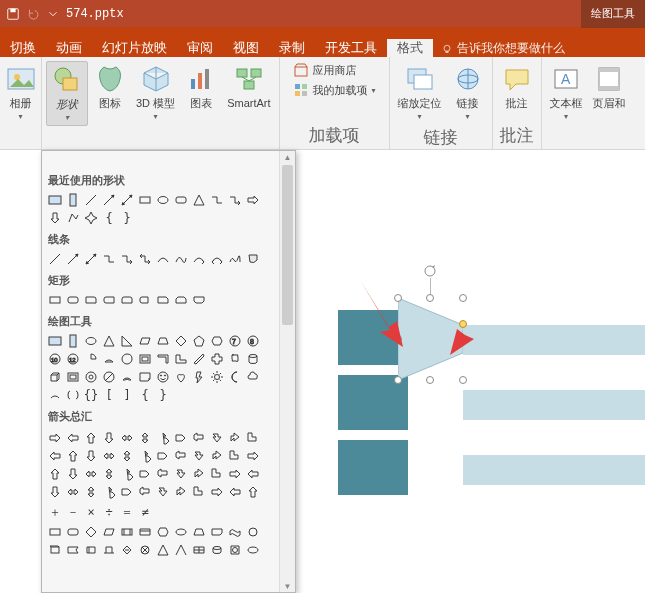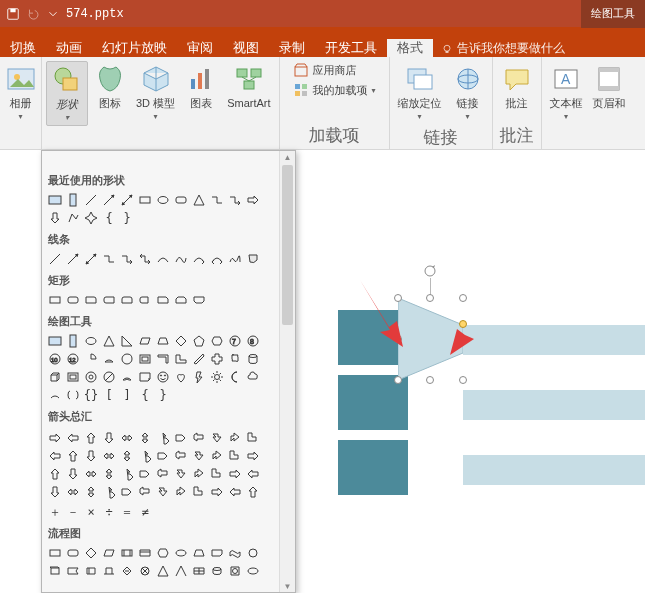--- a/index.html
+++ b/index.html
@@ -982,21 +982,20 @@
           <span class="glyph">÷</span>
         </div>
       <div class="shp">
           <span class="glyph">＝</span>
         </div>
       <div class="shp">
           <span class="glyph">≠</span>
         </div>
     </div>
 
-    <div class="shp-head">流程图</div>
     <div class="shp-grid" id="flow-grid">
         <div class="shp">
           <svg>
             <rect x="2" y="4" width="10" height="6"></rect>
           </svg>
         </div>
         <div class="shp">
           <svg>
             <rect x="2" y="4" width="10" height="6" rx="2"></rect>
           </svg>

